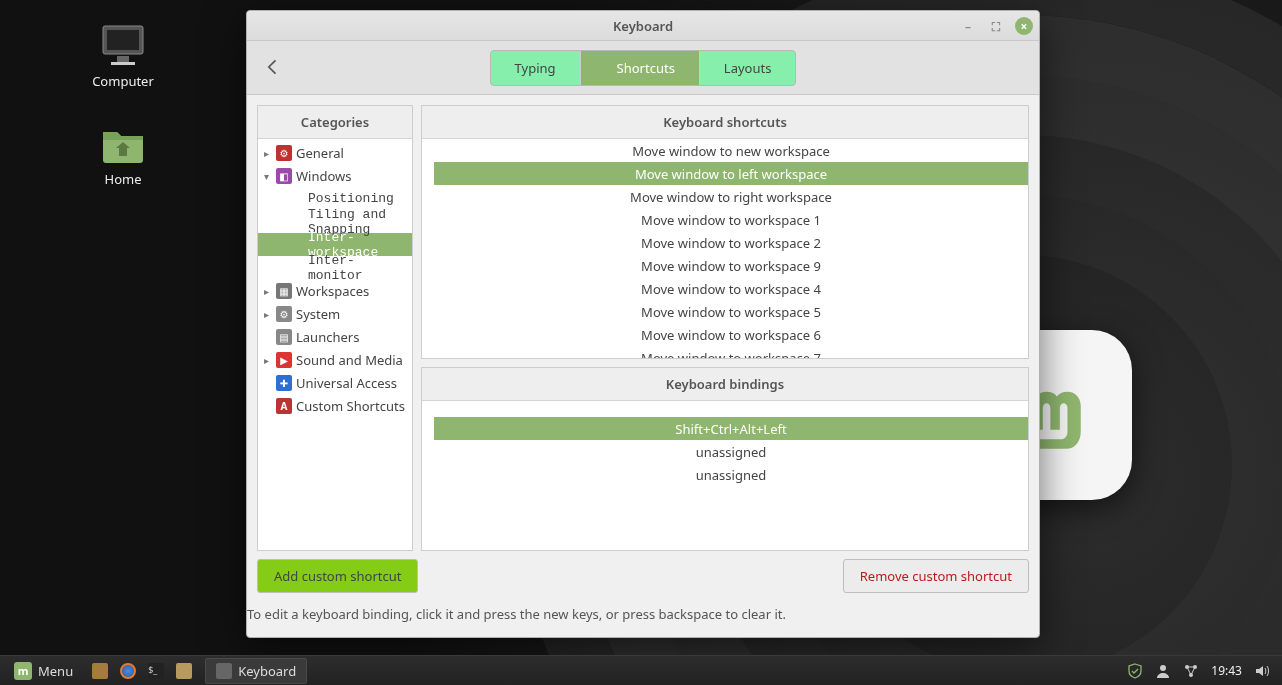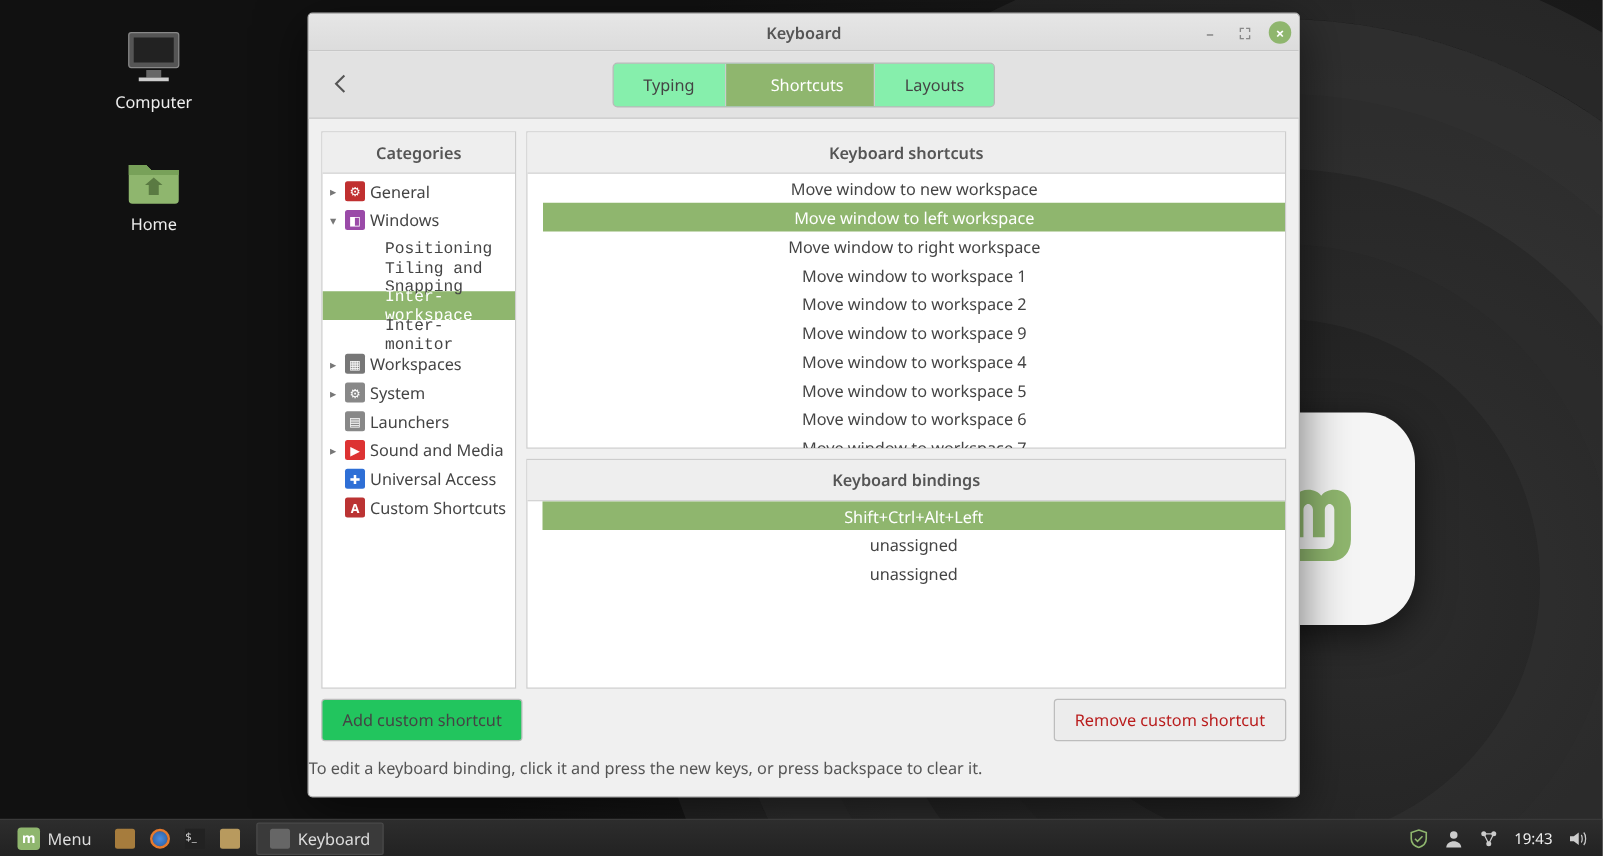--- a/index.html
+++ b/index.html
@@ -115,33 +115,33 @@
 .tree-row.selected { background:#8fb66e; color:#fff; }
 .ic-general{background:#c03030;} .ic-windows{background:#9a4aa8;} .ic-workspaces{background:#777;}
 .ic-system{background:#888;} .ic-launchers{background:#888;} .ic-sound{background:#d33;}
 .ic-universal{background:#2e6fd6;} .ic-custom{background:#b33; font-weight:bold;}
 
 .rightcol { flex:1; display:flex; flex-direction:column; gap:8px; min-height:0; }
 .shortcuts-pane, .bindings-pane {
   background:#fff; border:1px solid #cdcdcd; display:flex; flex-direction:column;
 }
 .shortcuts-pane { height:254px; }
-.bindings-pane { flex:1; min-height:0; }
+.bindings-pane { flex:1; min-height:0;gap:16px; }
 .list { flex:1; overflow:auto; }
 .list-row {
   height:23px; display:flex; align-items:center; justify-content:center;
   cursor:pointer; color:#444; border-bottom:0;margin-left:12px;
 }
 .list-row.selected { background:#8fb66e; color:#fff; }
 
 .bottom-row {
   display:flex; justify-content:space-between; padding:8px 10px 0;
 }
 .btn {
-  padding:7px 16px; background:#22c55e; border:1px solid #bdbdbd;
+  padding:7px 16px; background:#84cc16; border:1px solid #bdbdbd;
   border-radius:3px; cursor:pointer; color:#444;
 }
 .btn.disabled { color:#b91c1c; background:#ececec; cursor:default; }
 
 .hint {
   text-align:left; color:#555; padding:12px 0 14px; font-size:13px;
 }
 
 
 .taskbar {

